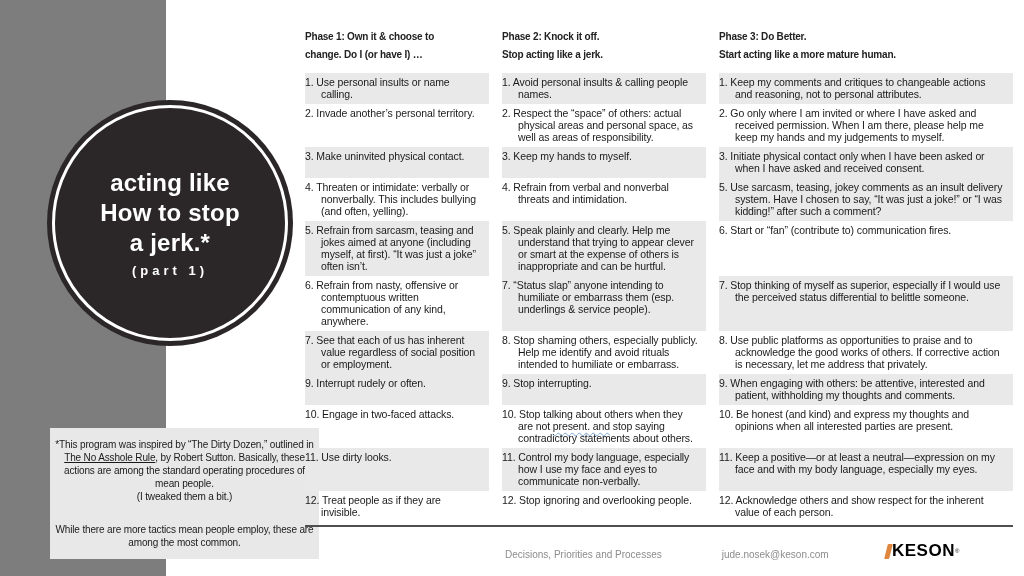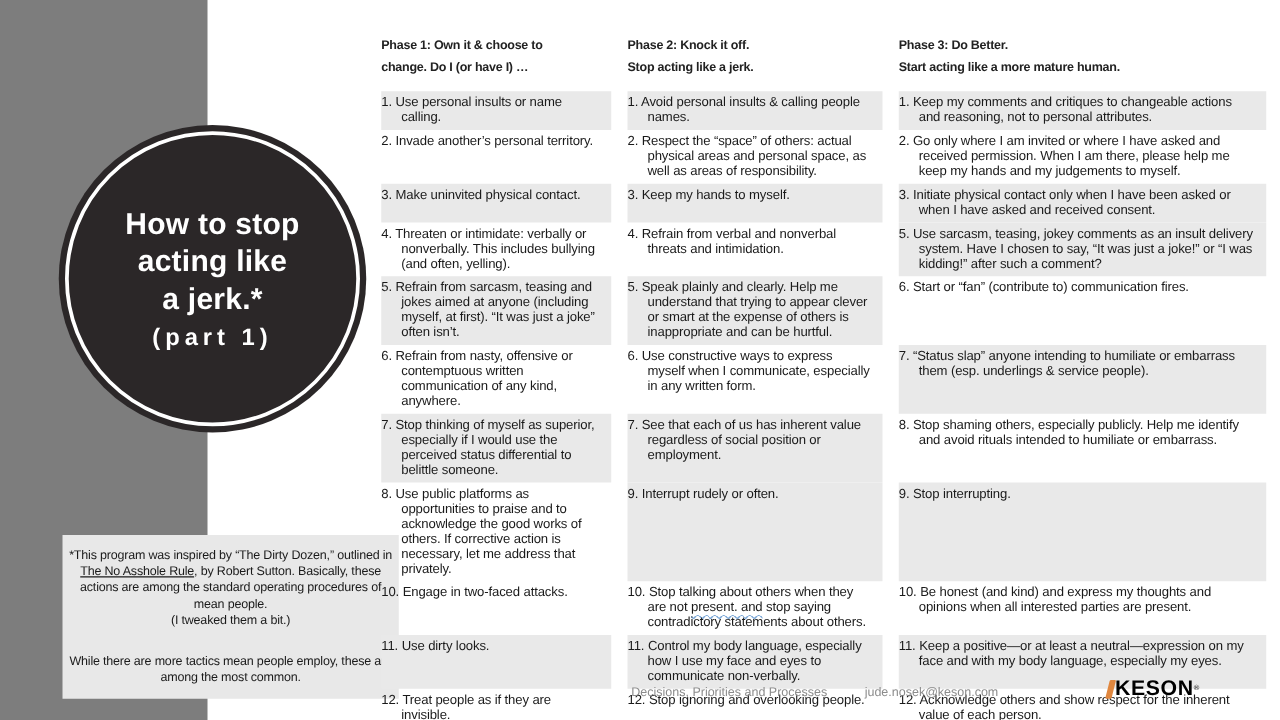--- a/index.html
+++ b/index.html
@@ -17,56 +17,56 @@
   body{font-family:"Liberation Sans",sans-serif;background:#ffffff;}
   .slide{position:relative;width:1024px;height:576px;background:#fff;overflow:hidden;}
 
   .graybar{position:absolute;left:0;top:0;width:166px;height:576px;background:var(--sidebar_gray);}
 
   .circle{position:absolute;left:47px;top:100px;width:246px;height:246px;border-radius:50%;
           background:var(--circle_fill);display:flex;flex-direction:column;align-items:center;
           justify-content:center;text-align:center;}
   .circle::before{content:"";position:absolute;inset:5px;border:3px solid #fff;border-radius:50%;}
   .circle .t1{color:#fff;font-weight:bold;font-size:24px;line-height:30px;letter-spacing:0.2px;}
-  .circle .t2{color:#fff;font-weight:bold;font-size:19px;letter-spacing:4px;margin-top:5px;}
+  .circle .t2{color:#fff;font-weight:bold;font-size:13px;letter-spacing:4px;margin-top:5px;}
 
   .notebox{position:absolute;left:50px;top:428px;width:269px;min-height:114px;background:var(--note_bg);
            padding:10px 5px;color:var(--text);font-size:10px;line-height:13px;text-align:center;letter-spacing:-0.15px;}
   .notebox p{white-space:pre-line;}
   .notebox p + p{margin-top:20px;}
   .notebox .u{text-decoration:underline;}
 
   .tablewrap{position:absolute;left:305px;top:28px;width:708px;color:var(--text);}
   .grid{display:grid;grid-template-columns:184px 204px 1fr;column-gap:13px;}
   .hd{font-weight:bold;font-size:10px;line-height:18px;letter-spacing:-0.2px;white-space:pre-line;
       padding:0 0 9px 0;color:#222;}
   .cell{font-size:10.5px;line-height:12px;letter-spacing:-0.1px;padding:3px 8px 4px 16px;text-indent:-16px;}
   .cell.odd{background:var(--stripe);}
   .squiggle{text-decoration:underline;text-decoration-style:wavy;text-decoration-color:var(--squiggle);
             text-decoration-thickness:1px;text-underline-offset:2px;}
   .tbl-rule{height:2px;background:var(--table_border);margin-top:3px;}
 
-  .footer{position:absolute;left:505px;top:549px;display:flex;gap:30px;color:var(--footer_text);font-size:10px;}
+  .footer{position:absolute;left:505px;top:549px;display:flex;gap:60px;color:var(--footer_text);font-size:10px;}
 
   .logo{position:absolute;left:886px;top:541px;display:flex;align-items:center;}
   .logo .kstem{display:inline-block;width:5px;height:15px;background:var(--accent_orange);
                transform:skewX(-14deg);margin-right:1px;border-radius:1px;}
   .logo .ktext{font-weight:bold;font-size:17px;letter-spacing:0.5px;color:#000000;}
   .logo sup{font-size:6px;color:#141414;vertical-align:super;}
 </style>
 </head>
 <body>
 
 <div class="slide">
 
   <div class="graybar"></div>
 
   <div class="circle">
+    <div class="t1">acting like</div>
     <div class="t1">How to stop</div>
-    <div class="t1">acting like</div>
     <div class="t1">a jerk.*</div>
     <div class="t2">(part 1)</div>
   </div>
 
   <div class="notebox">
     <p><span>*This program was inspired by “The Dirty Dozen,” outlined in </span><span class="u">The No Asshole Rule</span><span>, by Robert Sutton. Basically, these actions are among the standard operating procedures of mean people.
 (I tweaked them a bit.)</span></p>
     <p>While there are more tactics mean people employ, these are among the most common.</p>
   </div>
 
@@ -93,31 +93,31 @@
 
       <div class="cell">4. Threaten or intimidate: verbally or nonverbally. This includes bullying (and often, yelling).</div>
       <div class="cell">4. Refrain from verbal and nonverbal threats and intimidation.</div>
 
       <div class="cell odd">5. Use sarcasm, teasing, jokey comments as an insult delivery system. Have I chosen to say, “It was just a joke!” or “I was kidding!” after such a comment?</div>
       <div class="cell odd">5. Refrain from sarcasm, teasing and jokes aimed at anyone (including myself, at first). “It was just a joke” often isn’t.</div>
       <div class="cell odd">5. Speak plainly and clearly. Help me understand that trying to appear clever or smart at the expense of others is inappropriate and can be hurtful.</div>
 
       <div class="cell">6. Start or “fan” (contribute to) communication fires.</div>
       <div class="cell">6. Refrain from nasty, offensive or contemptuous written communication of any kind, anywhere.</div>
-      <div class="cell">6. Use constructive ways to express myself when I communicate, especially in any written form.</div>
 
       <div class="cell odd">7. “Status slap” anyone intending to humiliate or embarrass them (esp. underlings &amp; service people).</div>
       <div class="cell odd">7. Stop thinking of myself as superior, especially if I would use the perceived status differential to belittle someone.</div>
       <div class="cell odd">7. See that each of us has inherent value regardless of social position or employment.</div>
 
       <div class="cell">8. Stop shaming others, especially publicly. Help me identify and avoid rituals intended to humiliate or embarrass.</div>
       <div class="cell">8. Use public platforms as opportunities to praise and to acknowledge the good works of others. If corrective action is necessary, let me address that privately.</div>
 
       <div class="cell odd">9. Interrupt rudely or often.</div>
       <div class="cell odd">9. Stop interrupting.</div>
+      <div class="cell odd">9. When engaging with others: be attentive, interested and patient, withholding my thoughts and comments.</div>
 
       <div class="cell">10. Engage in two-faced attacks.</div>
       <div class="cell"><span>10. Stop talking about others when they are not </span><span class="squiggle">present. and</span><span> stop saying contradictory statements about others.</span></div>
       <div class="cell">10. Be honest (and kind) and express my thoughts and opinions when all interested parties are present.</div>
 
       <div class="cell odd">11. Use dirty looks.</div>
       <div class="cell odd">11. Control my body language, especially how I use my face and eyes to communicate non-verbally.</div>
       <div class="cell odd">11. Keep a positive—or at least a neutral—expression on my face and with my body language, especially my eyes.</div>
 
       <div class="cell">12. Treat people as if they are invisible.</div>

